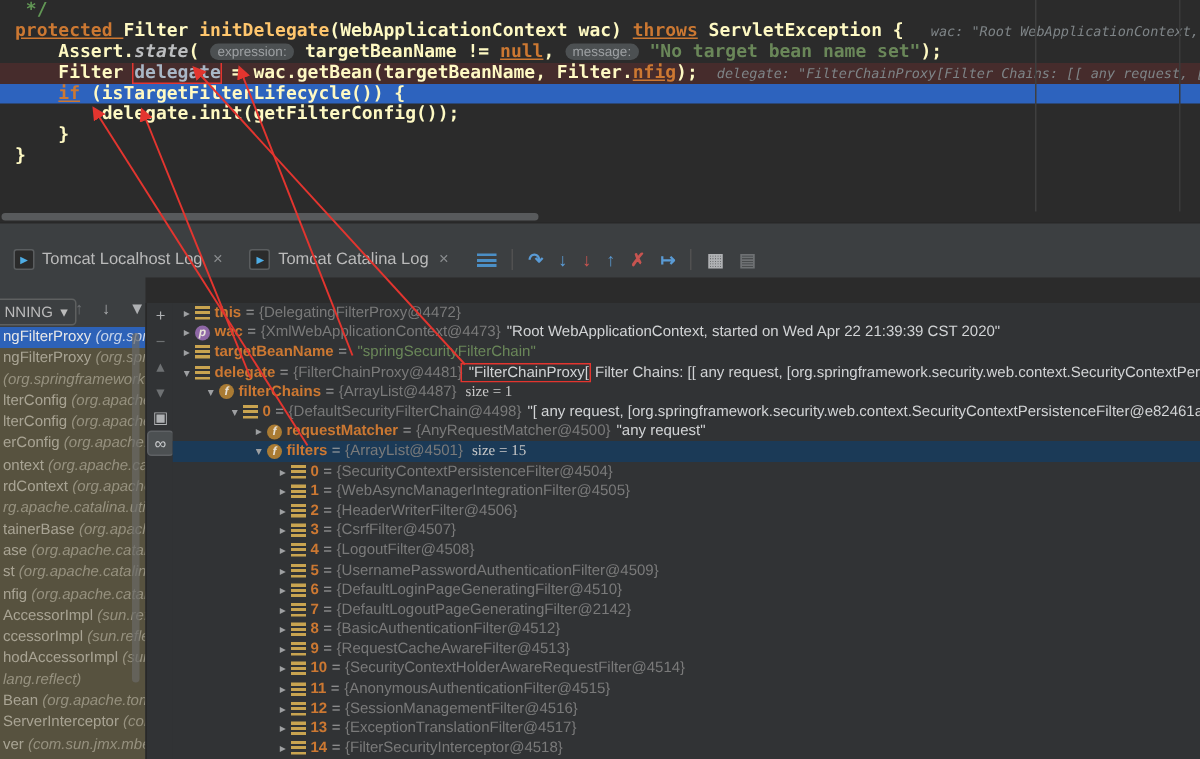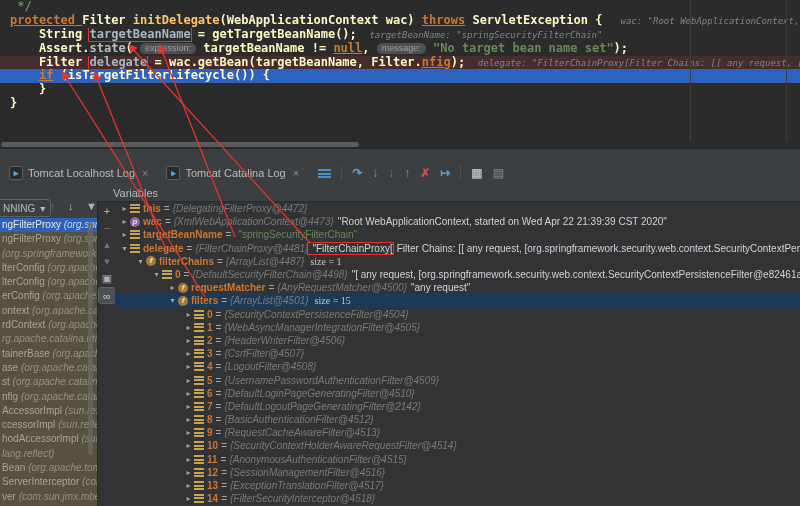--- a/index.html
+++ b/index.html
@@ -8,21 +8,21 @@
 
   
   #editor{position:absolute;left:0;top:0;width:800px;height:148px;background:#2B2B2B;overflow:hidden;}
   .code-line{height:13.9px;line-height:13.9px;white-space:pre;padding-left:10px;
     font-family:"DejaVu Sans Mono",monospace;font-size:12px;font-weight:700;color:#A9B7C6;overflow:hidden;}
   .bg-bp{background:#462C2C;}
   .bg-exec{background:#2D63BE;}
   .seg-kw{color:#CC7832;text-decoration:underline;}
   .seg-pl{color:#fef9c3;}
   .seg-mth{color:#FFC66D;}
-  .seg-it{color:#BCBEC0;}
+  .seg-it{color:#BCBEC0;font-style:italic;}
   .seg-str{color:#6A8759;}
   .seg-cmt{color:#629755;}
   .seg-hint{color:#7E8487;font-style:italic;font-weight:400;font-size:9px;}
   .seg-idbox{color:#A9B7C6;outline:1.5px solid #E3352F;outline-offset:0px;}
   .seg-chip{display:inline-block;background:#4C5052;color:#9DA0A3;border-radius:7px;
     font-family:"Liberation Sans",sans-serif;font-size:9px;font-weight:400;padding:0 5px;line-height:11px;vertical-align:1px;}
   #margin-guide{position:absolute;left:690px;top:0;width:1px;height:141px;background:#3F3F3F;}
   #scroll-guide{position:absolute;left:786px;top:0;width:1px;height:141px;background:#3B3B3B;}
   #hscroll{position:absolute;left:1px;top:142px;width:358px;height:5px;background:#585A5C;border-radius:3px;}
 
@@ -63,41 +63,41 @@
   .trow{height:13.2px;display:flex;align-items:center;white-space:nowrap;overflow:hidden;font-size:10px;color:#BBBBBB;}
   .trow-sel{background:#1B3A57;}
   .tg{width:11px;color:#9EA0A2;font-size:8px;text-align:center;flex:0 0 11px;}
   .vic{flex:0 0 13px;display:flex;align-items:center;}
   .ic-bars{width:10px;height:9px;background:linear-gradient(#C9A450 0 2px,transparent 2px 3.5px,#C9A450 3.5px 5.5px,transparent 5.5px 7px,#C9A450 7px 9px);}
   .ic-circ{width:10px;height:10px;border-radius:50%;display:flex;align-items:center;justify-content:center;
     color:#E8E2D8;font-size:8px;font-style:italic;font-weight:700;line-height:1;}
   .ic-f{background:#AA7B33;} .ic-p{background:#8E67A6;}
   .vname{color:#CC7832;font-weight:700;}
   .veq{color:#A7A7A7;padding:0 3px;}
-  .vref{color:#7A7A7A;font-style:italic;}
+  .vref{color:#7A7A7A;}
   .vval{color:#D2D4D6;padding-left:4px;}
   .vval-str{color:#6A8759;padding-left:4px;}
   .vbox{outline:1.5px solid #E3352F;outline-offset:0px;}
   .vextra{color:#C8C8C8;padding-left:6px;font-family:Liberation Serif, serif;}
 
   
   #arrows{position:absolute;left:0;top:0;width:800px;height:506px;pointer-events:none;z-index:50;}
 </style>
 </head>
 <body>
 
 <div id="stage">
 
   <div id="editor">
       <div class="code-line"><span class="seg-cmt"> */</span></div>
       <div class="code-line"><span class="seg-kw">protected </span><span class="seg-pl">Filter </span><span class="seg-mth">initDelegate</span><span class="seg-pl">(WebApplicationContext wac) </span><span class="seg-kw">throws</span><span class="seg-pl"> ServletException { </span><span class="seg-hint">  wac: "Root WebApplicationContext, started on Wed A</span></div>
-      <div class="code-line"><span class="seg-pl">    String </span><span class="seg-idbox">targetBeanName</span><span class="seg-pl"> = getTargetBeanName(); </span><span class="seg-hint"> targetBeanName: "springSecurityFilterChain"</span></div>
       <div class="code-line"><span class="seg-pl">    Assert.</span><span class="seg-it">state</span><span class="seg-pl">( </span><span class="seg-chip">expression:</span><span class="seg-pl"> targetBeanName != </span><span class="seg-kw">null</span><span class="seg-pl">, </span><span class="seg-chip">message:</span><span class="seg-str"> "No target bean name set"</span><span class="seg-pl">);</span></div>
       <div class="code-line bg-bp"><span class="seg-pl">    Filter </span><span class="seg-idbox">delegate</span><span class="seg-pl"> = wac.getBean(targetBeanName, Filter.</span><span class="seg-kw">nfig</span><span class="seg-pl">); </span><span class="seg-hint"> delegate: "FilterChainProxy[Filter Chains: [[ any request, [org.spri</span></div>
       <div class="code-line bg-exec"><span class="seg-pl">    </span><span class="seg-kw">if</span><span class="seg-pl"> (isTargetFilterLifecycle()) {</span></div>
+      <div class="code-line"><span class="seg-pl">        delegate.init(getFilterConfig());</span></div>
       <div class="code-line"><span class="seg-pl">    }</span></div>
       <div class="code-line"><span class="seg-pl">}</span></div>
     </div>
   <div id="margin-guide"></div>
   <div id="scroll-guide"></div>
   <div id="hscroll"></div>
 
   <div id="chrome">
     <div id="tabs">
         <div class="tab">
@@ -174,23 +174,20 @@
         <span style="color: rgb(110, 113, 115);">▾</span>
       </div>
       <div class="strip-ic">
         <span style="color: rgb(175, 177, 179);">▣</span>
       </div>
       <div class="strip-ic">
         <span class="strip-on" style="color: rgb(200, 202, 204); display: flex; align-items: center; justify-content: center;">∞</span>
       </div>
     </div>
 
-  <div id="vars-head">
-    <span>Variables</span>
-  </div>
   <div id="vars-tree">
       <div class="trow" style="padding-left: 4px;">
         <span class="tg">▸</span>
         <span class="vic">
           <span class="ic-bars"></span>
         </span>
         <span class="vname">this</span>
         <span class="veq">=</span>
         <span class="vref">{DelegatingFilterProxy@4472}</span>
       </div>

